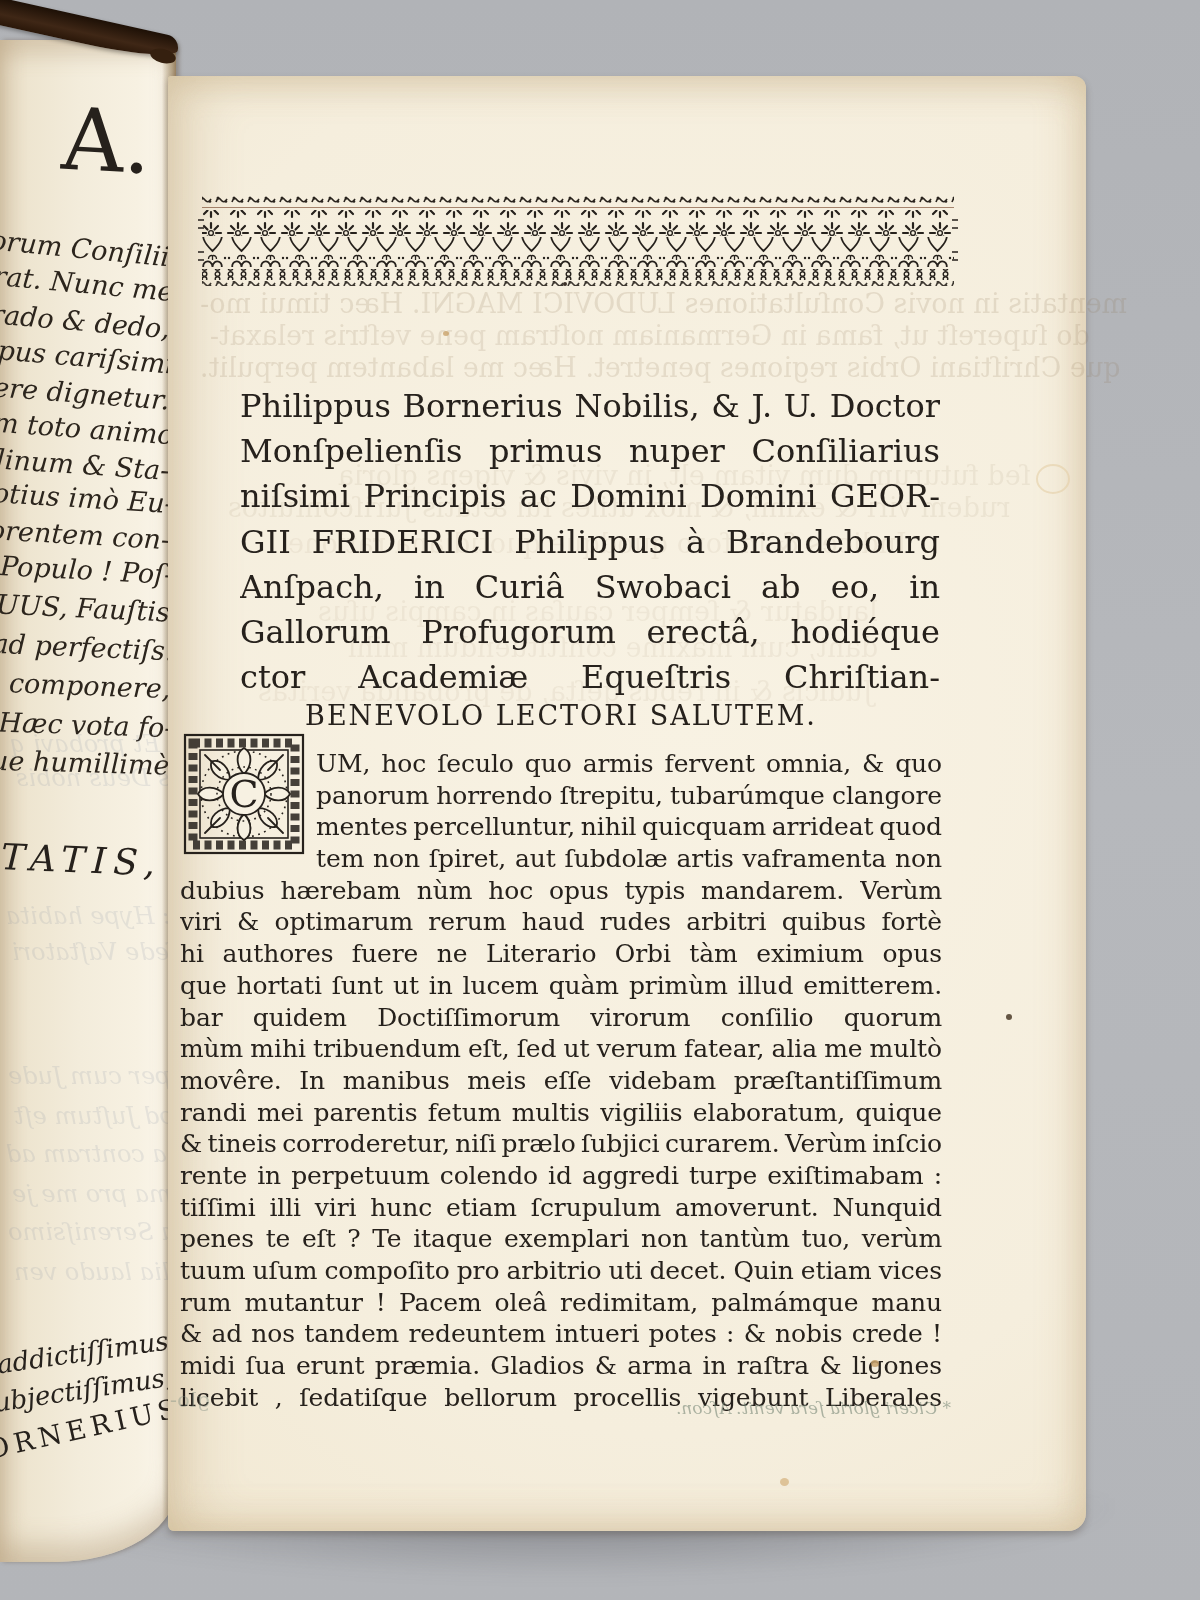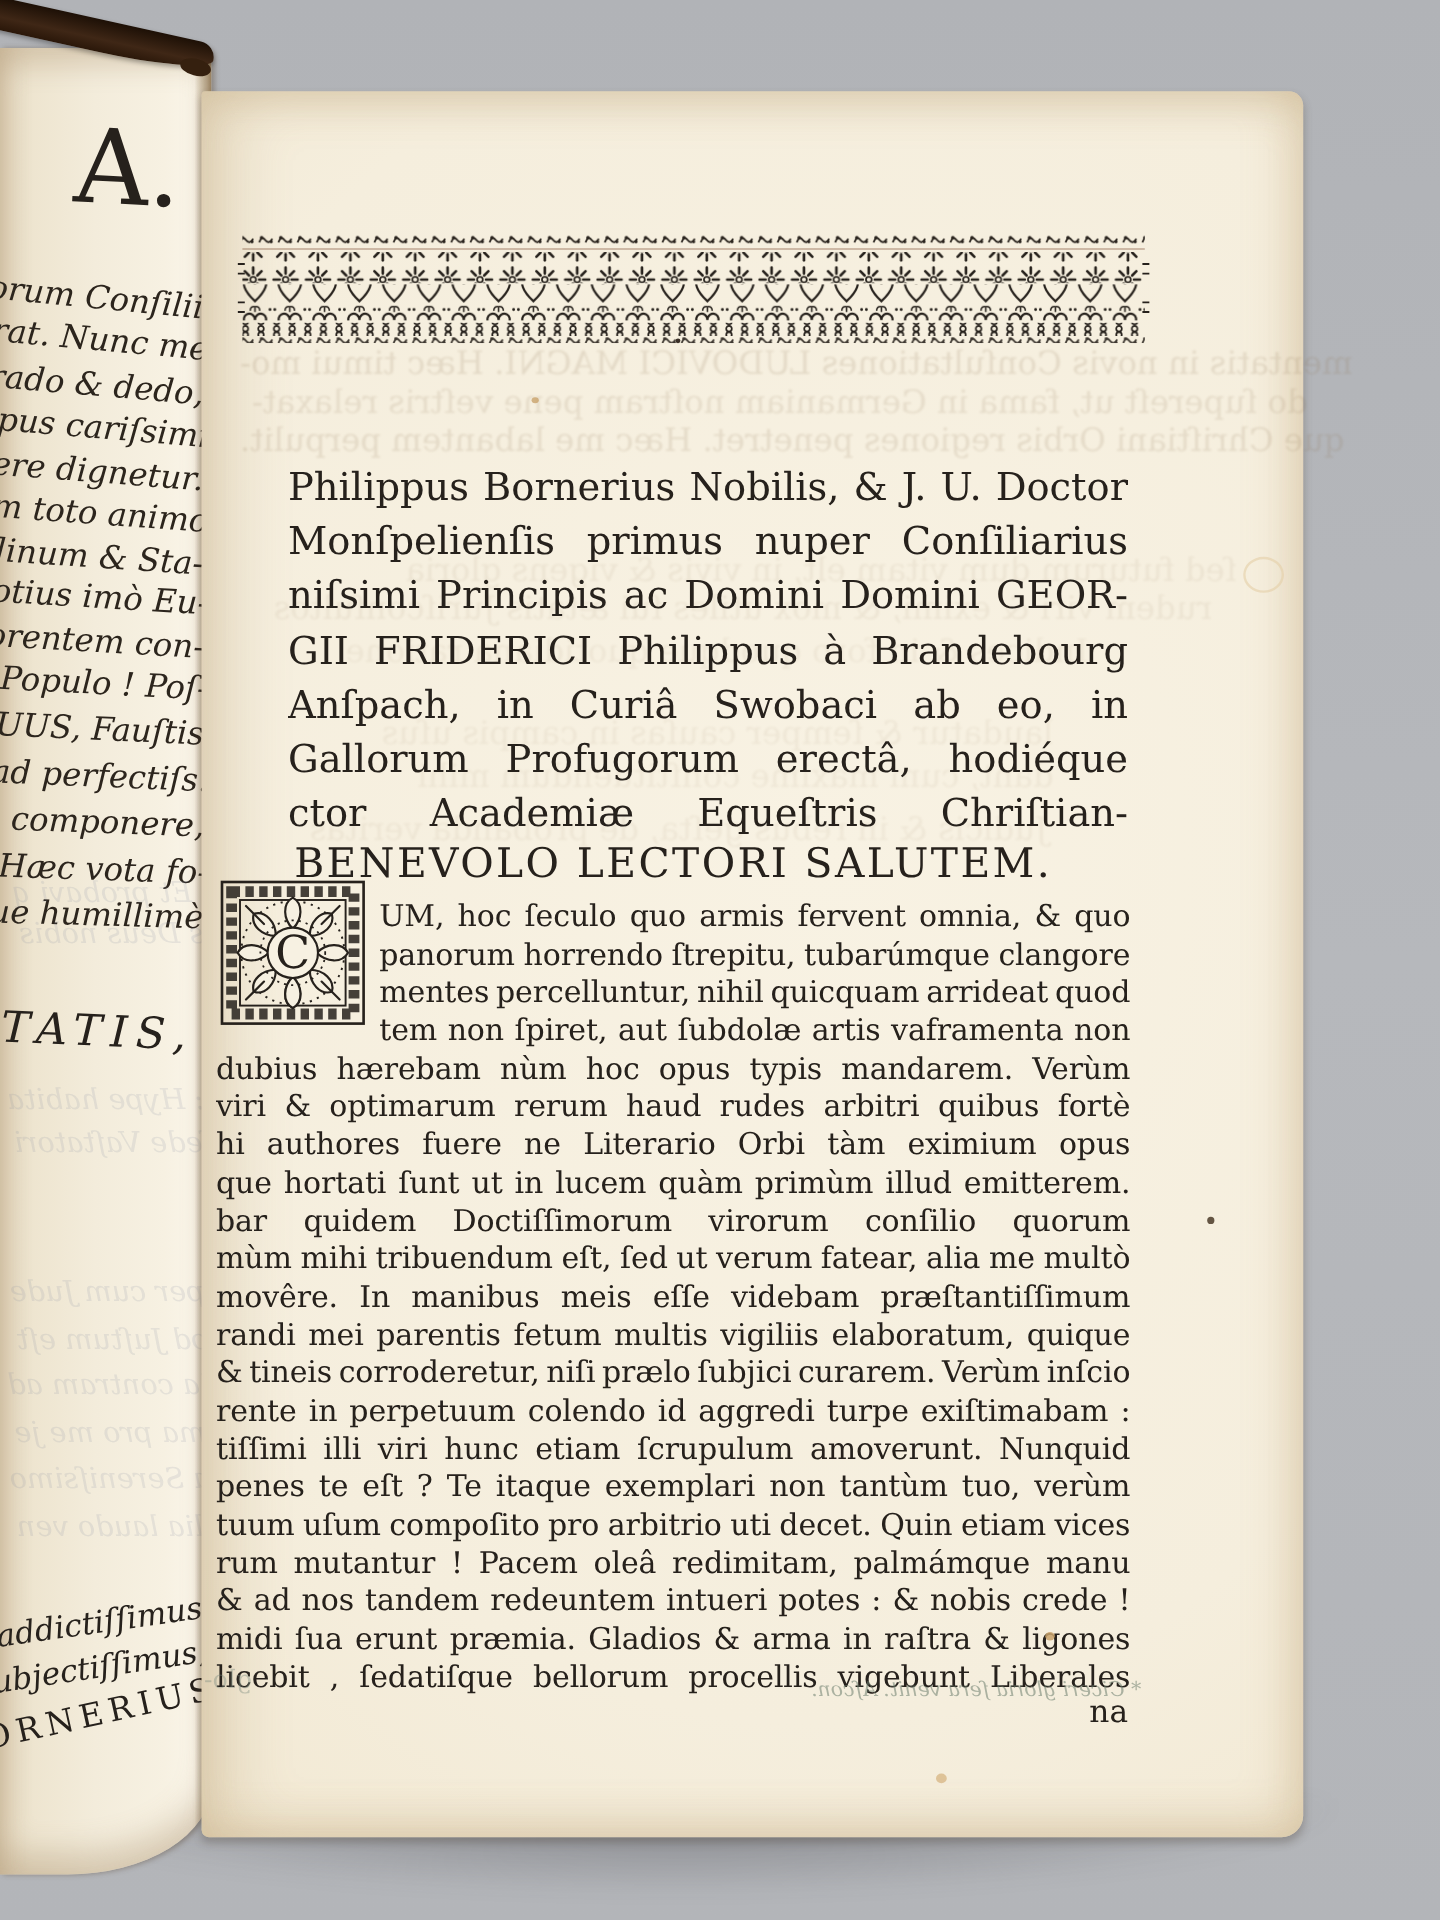--- a/index.html
+++ b/index.html
@@ -38,21 +38,21 @@
   .right-page{position:absolute;left:168px;top:76px;width:918px;height:1455px;
          background:radial-gradient(120% 90% at 56% 44%,#f8f2e3 0%,#f5eedd 55%,#f1e7d0 85%,#ebdec2 100%);
          border-radius:3px 12px 18px 6px;
          box-shadow:inset 28px 0 48px rgba(170,135,85,.22), inset 0 12px 30px rgba(180,150,100,.18),
                     inset -16px -10px 36px rgba(185,155,105,.22), 0 4px 7px rgba(70,60,50,.30);}
   .ornament{position:absolute;left:30px;top:118px;width:760px;height:92px;}
   .title{position:absolute;left:8px;top:284px;width:778px;text-align:center;font-size:58px;line-height:72px;
          letter-spacing:15px;text-indent:15px;white-space:nowrap;}
   .intro{position:absolute;left:72px;top:308px;width:700px;font-size:32px;line-height:45.2px;word-spacing:-2px;}
   .intro .line{height:45.2px;overflow:hidden;text-align:justify;text-align-last:justify;}
-  .salutation{position:absolute;left:12px;top:624px;width:762px;text-align:center;font-size:34px;
+  .salutation{position:absolute;left:12px;top:624px;width:762px;text-align:center;font-size:27px;
          letter-spacing:2px;white-space:nowrap;}
   .dropcap{position:absolute;left:14px;top:656px;width:124px;height:124px;}
   .bodycol{position:absolute;left:12px;top:672px;width:762px;font-size:25px;line-height:31.7px;word-spacing:-3px;letter-spacing:-.1px;}
   .bodycol .line{height:31.7px;overflow:hidden;text-align:justify;text-align-last:justify;}
   .bodycol .line.ind{margin-left:136px;}
   .catchword{position:absolute;left:12px;top:1336px;width:760px;text-align:right;font-size:26px;}
   .rghost{position:absolute;white-space:nowrap;font-size:27px;color:#8a7050;opacity:.16;
          transform:scaleX(-1);filter:blur(.7px);}
   .footnote-ghost{position:absolute;left:508px;top:1322px;font-size:17px;font-style:italic;color:#6f8070;
          opacity:.55;transform:scaleX(-1);filter:blur(.4px);white-space:nowrap;}
@@ -221,21 +221,20 @@
         <div class="line">rente in perpetuum colendo id aggredi turpe exiſtimabam : Sed ſapien-</div>
         <div class="line">tiſſimi illi viri hunc etiam ſcrupulum amoverunt.   Nunquid exemplar</div>
         <div class="line">penes te eſt ?  Te itaque exemplari non tantùm tuo,  verùm etiam in</div>
         <div class="line">tuum uſum compoſito pro arbitrio uti decet.   Quin etiam vices re-</div>
         <div class="line">rum mutantur ! Pacem oleâ redimitam, palmámque manu præferentem</div>
         <div class="line">&amp; ad nos tandem redeuntem intueri potes : &amp; nobis crede ! jam The-</div>
         <div class="line">midi ſua erunt præmia.   Gladios &amp; arma in raſtra &amp; ligones refingere</div>
         <div class="line">licebit , ſedatiſque bellorum procellis vigebunt Liberales Artes, &amp; amæ-</div>
       </div>
 
-    <div class="catchword">na</div>
     <div class="footnote-ghost">* Ciceri gloria ſera venit.   Aſcon.</div>
     <div class="glo-ghost">glo-</div>
 
     <div class="spot" style="left:395px;top:206px;width:4px;height:4px;background:#3a3028;"></div>
     <div class="spot" style="left:275px;top:255px;width:6px;height:5px;background:#c9a26b;opacity:.8;"></div>
     <div class="spot" style="left:838px;top:938px;width:6px;height:6px;background:#4a3a28;opacity:.85;"></div>
     <div class="spot" style="left:703px;top:1284px;width:8px;height:7px;background:#c9a26b;opacity:.85;"></div>
     <div class="spot" style="left:612px;top:1402px;width:9px;height:8px;background:#d8b887;opacity:.8;"></div>
     <div class="spot" style="left:868px;top:388px;width:30px;height:26px;border:2px solid #e4cfa6;opacity:.6;background:none;"></div>
   </div>

